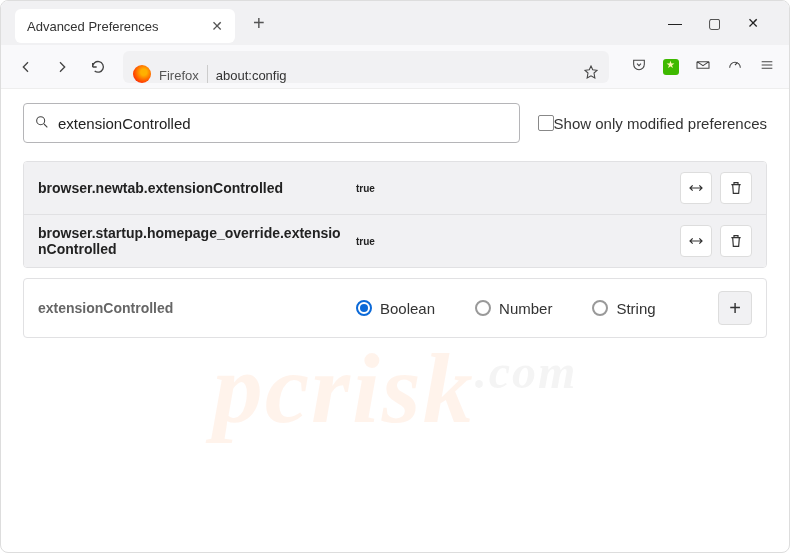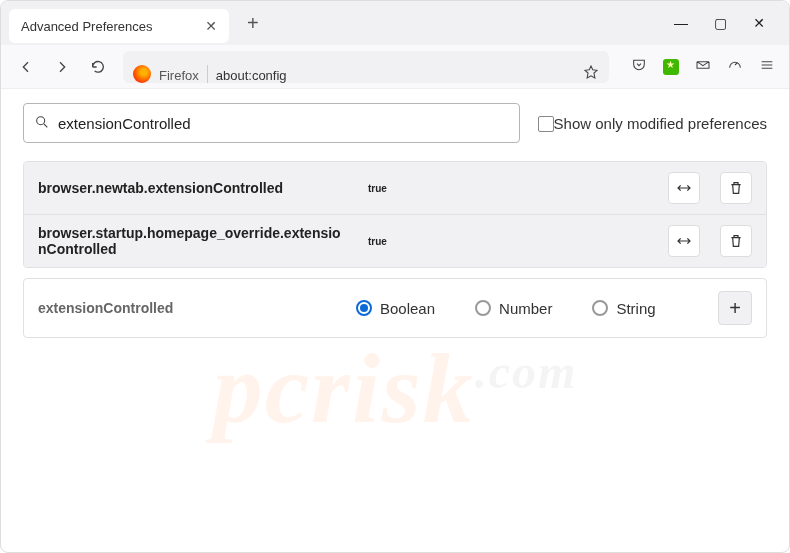--- a/index.html
+++ b/index.html
@@ -12,21 +12,21 @@
   overflow: hidden;
   position: relative;
   border: 1px solid #ddd;
   border-radius: 8px;
 }
 .window-bar {
   height: 44px;
   display: flex;
   align-items: center;
   background: #f1f1f3;
-  padding: 0 2px;
+  padding: 0 8px;
 }
 .tab {
   display: flex;
   align-items: center;
   background: #fff;
   border-radius: 6px;
   height: 34px;
   padding: 0 12px;
   margin-left: 6px;
   min-width: 220px;
@@ -85,31 +85,31 @@
   border-radius: 4px;
   display: flex;
   align-items: center;
   padding: 0 10px;
   gap: 8px;
 }
 .search-box input {
   border: none; outline: none; flex:1; font-size: 15px; color:#222;
 }
 .checkbox-label {
-  display: flex; gap: 0; align-items: flex-end; font-size: 15px; color:#333;
+  display: flex; gap: 0; align-items: center; font-size: 15px; color:#333;
 }
 .checkbox-box { width:16px; height:16px; border:1px solid #888; border-radius:2px; }
 .prefs-block { margin-top: 18px; border: 1px solid #e1e1e3; border-radius:4px; overflow:hidden; }
 .pref-row {
   display: flex;
   align-items: center;
   padding: 10px 14px;
   background: #f1f1f3;
   border-bottom: 1px solid #e1e1e3;
-  gap: 20px;
+  gap: 8px;
 }
 .pref-row:last-child { border-bottom: none; }
 .pref-name { width: 310px; font-weight: 700; font-size: 14px; color:#222; word-break: break-all; }
 .pref-value { flex:1; font-weight: 700; font-size: 10px; color:#222; }
 .row-btn {
   width: 32px; height:32px; border-radius:4px; background:#fff; border:1px solid #ddd;
   display:flex; align-items:center; justify-content:center; cursor:pointer;
 }
 .row-btn svg { width:16px; height:16px; stroke:#333; fill:none; stroke-width:1.8; }
 .add-block {

